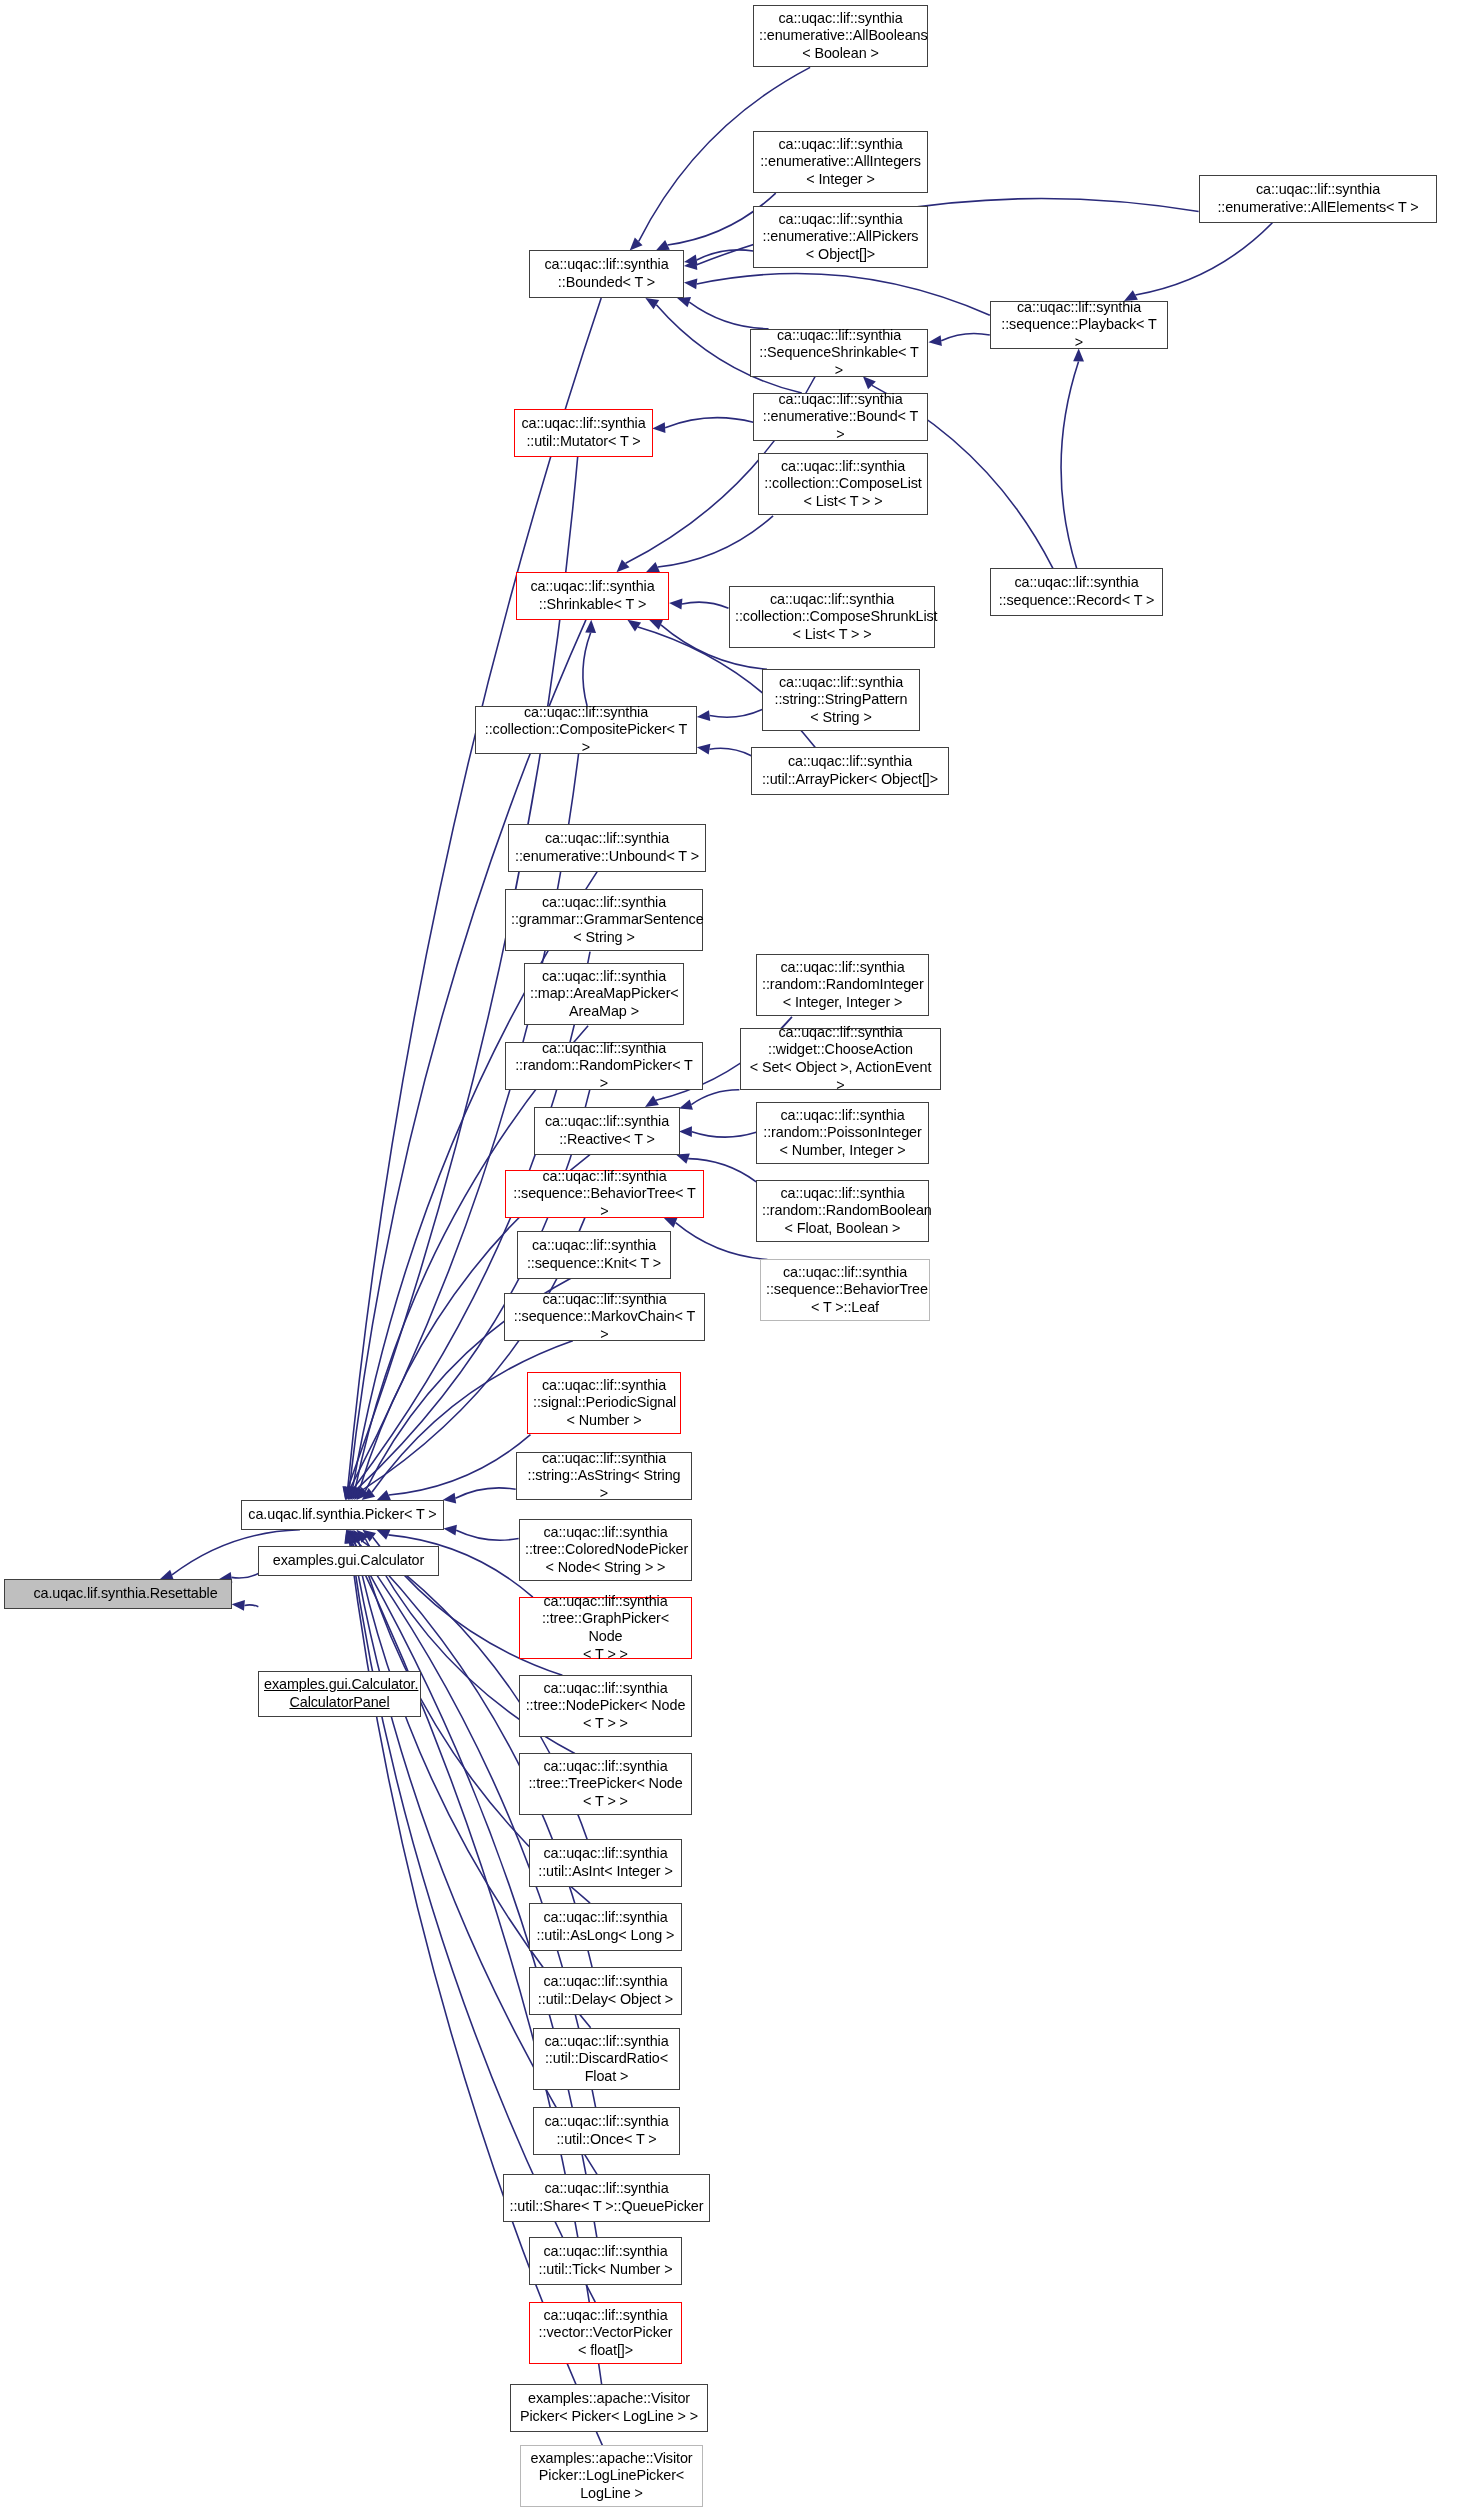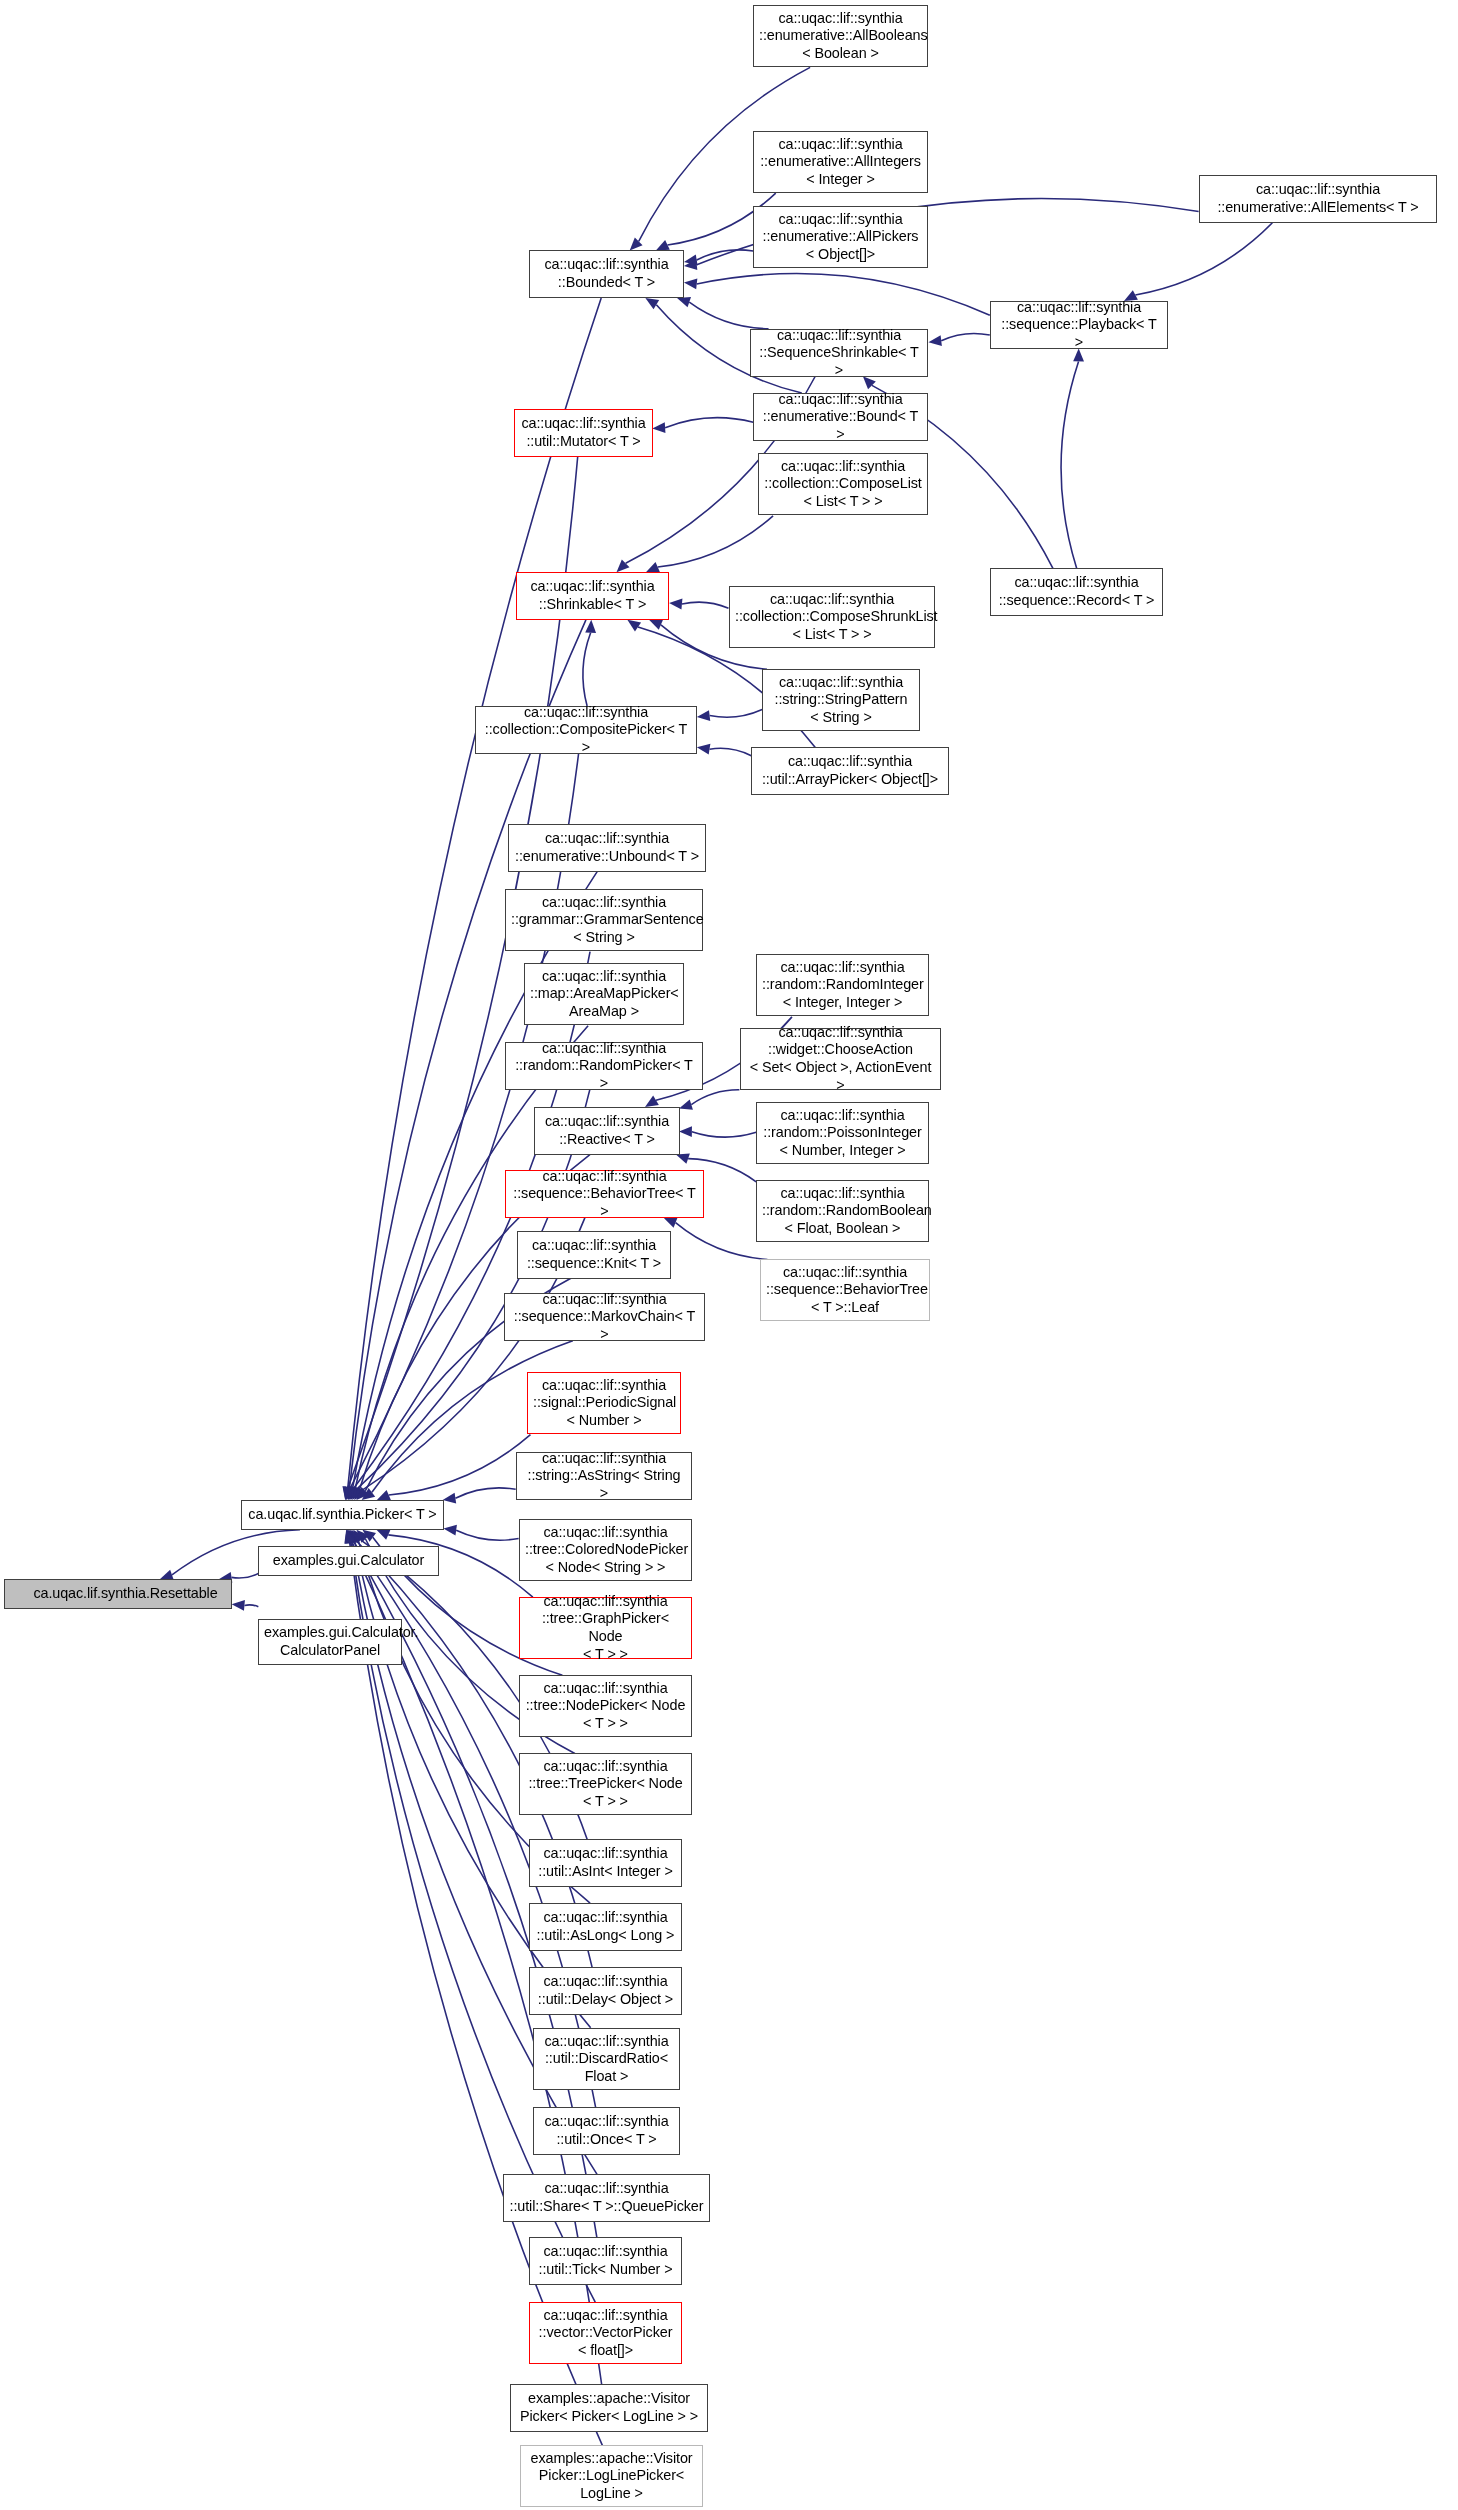--- a/index.html
+++ b/index.html
@@ -294,21 +294,21 @@
       </g>
       <g>
         <path class="edge" d="M 775.3307692307692 1272 Q 722.9720351502456 1268.26798684639 682.5069487094185 1234.8323511259478"></path>
         <polygon class="arrowhead" points="670.4384615384615,1230 680.4624924638251,1239.9382495444295 684.5514049550118,1229.726452707466"></polygon>
       </g>
     </svg>
   <div id="nodes-layer">
       <div class="node-box filled" style="left: 4px; top: 1579px; width: 228px; height: 30px; padding-left: 20px;"><span class="node-label">ca.uqac.lif.synthia.Resettable</span></div>
       <div class="node-box" style="left: 241px; top: 1500px; width: 203px; height: 30px; justify-content: flex-end;"><span class="node-label">ca.uqac.lif.synthia.Picker&lt; T &gt;</span></div>
       <div class="node-box" style="left: 258px; top: 1546px; width: 181px; height: 30px;"><span class="node-label">examples.gui.Calculator</span></div>
-      <div class="node-box" style="left: 258px; top: 1619px; width: 144px; height: 46px;"><span class="node-label">examples.gui.Calculator.
+      <div class="node-box" style="left: 258px; top: 1671px; width: 163px; height: 46px; text-decoration: underline;"><span class="node-label">examples.gui.Calculator.
 CalculatorPanel</span></div>
       <div class="node-box" style="left: 529px; top: 250px; width: 155px; height: 48px;"><span class="node-label">ca::uqac::lif::synthia
 ::Bounded&lt; T &gt;</span></div>
       <div class="node-box" style="left: 753px; top: 5px; width: 175px; height: 62px;"><span class="node-label">ca::uqac::lif::synthia
 ::enumerative::AllBooleans
 &lt; Boolean &gt;</span></div>
       <div class="node-box" style="left: 753px; top: 131px; width: 175px; height: 62px;"><span class="node-label">ca::uqac::lif::synthia
 ::enumerative::AllIntegers
 &lt; Integer &gt;</span></div>
       <div class="node-box" style="left: 753px; top: 206px; width: 175px; height: 62px;"><span class="node-label">ca::uqac::lif::synthia

